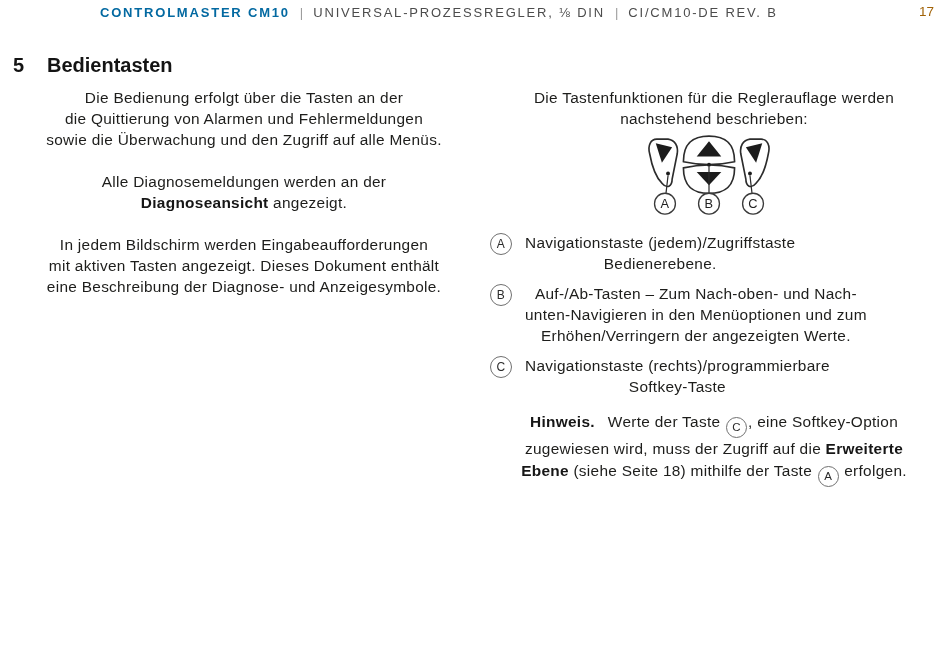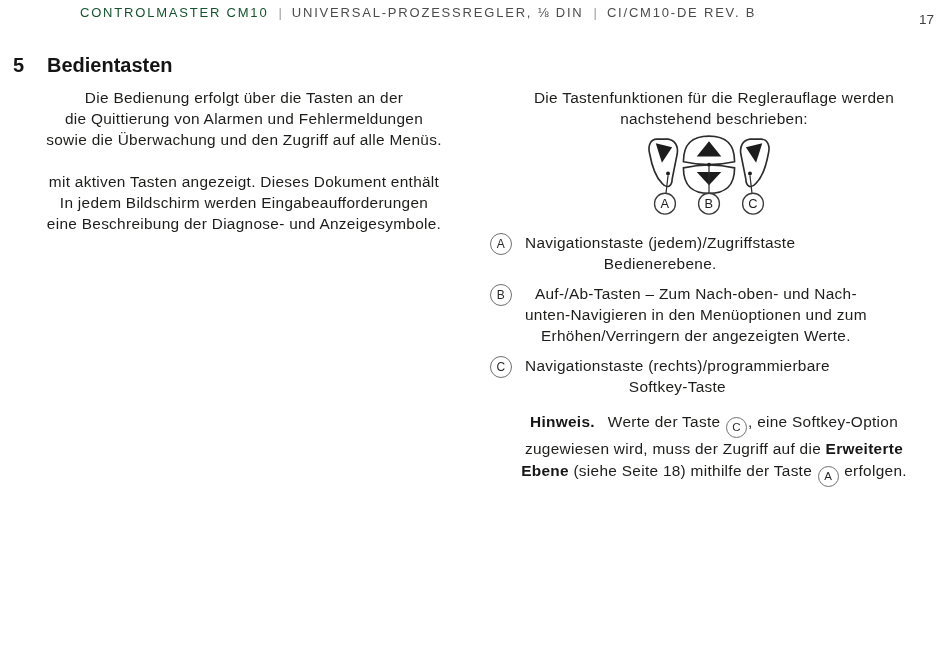--- a/index.html
+++ b/index.html
@@ -2,23 +2,23 @@
 <html><head>
 <meta charset="utf-8">
 <style>
   html,body{margin:0;padding:0;background:#fff;}
   .page{position:relative;width:950px;height:662px;background:#ffffff;overflow:hidden;
         font-family:"Liberation Sans","DejaVu Sans",sans-serif;color:#1d1d1b;}
 
   
   .header{position:absolute;left:80px;top:5px;display:flex;align-items:baseline;
           font-size:13px;letter-spacing:1.8px;color:#4c4c4c;white-space:nowrap;}
-  .header .product{font-weight:400;color:#14532d;}
+  .header .product{font-weight:700;color:#0369a1;margin-left:20px;}
   .header .sep{color:#9b9b9b;margin:0 10px;letter-spacing:0;}
-  .pageno{position:absolute;right:16px;top:4px;font-size:13.5px;color:#404040;margin-top:8px;}
+  .pageno{position:absolute;right:16px;top:4px;font-size:13.5px;color:#a16207;}
 
   
   .h1{position:absolute;left:13px;top:54px;display:flex;font-size:20px;font-weight:700;color:#141414;}
   .h1 .num{width:34px;flex:none;}
 
   
   .colL{position:absolute;left:13px;top:87px;width:462px;font-size:15.4px;line-height:21px;letter-spacing:.3px;}
   .colR{position:absolute;left:490px;top:87px;width:448px;font-size:15.4px;line-height:21px;letter-spacing:.3px;}
   .para{margin:0 0 21px 0;}
   .ln{white-space:nowrap;text-align:center;}
@@ -60,22 +60,26 @@
     <span>Bedientasten</span>
   </div>
 
   <div class="colL">
     <div class="para">
       <div class="ln">Die Bedienung erfolgt über die Tasten an der</div>
       <div class="ln">die Quittierung von Alarmen und Fehlermeldungen</div>
       <div class="ln">sowie die Überwachung und den Zugriff auf alle Menüs.</div>
     </div>
     <div class="para">
+      <div class="ln">Alle Diagnosemeldungen werden an der</div>
+      <div class="ln"><b>Diagnoseansicht</b> <span>angezeigt.</span></div>
+    </div>
+    <div class="para">
+      <div class="ln">In jedem Bildschirm werden Eingabeaufforderungen</div>
       <div class="ln">mit aktiven Tasten angezeigt. Dieses Dokument enthält</div>
-      <div class="ln">In jedem Bildschirm werden Eingabeaufforderungen</div>
       <div class="ln">eine Beschreibung der Diagnose- und Anzeigesymbole.</div>
     </div>
   </div>
 
   <div class="colR">
     <div>
       <div class="ln">Die Tastenfunktionen für die Reglerauflage werden</div>
       <div class="ln">nachstehend beschrieben:</div>
     </div>
 

